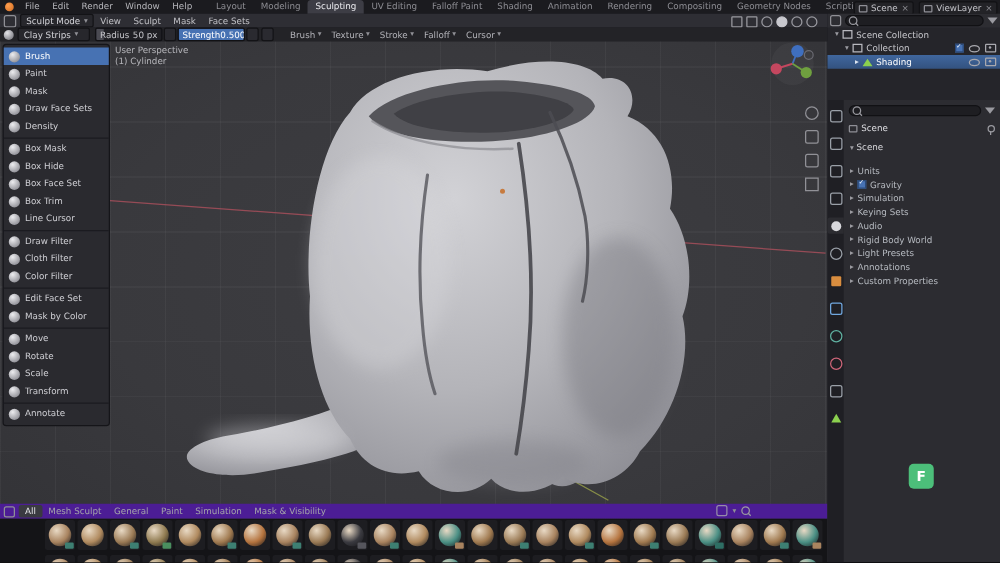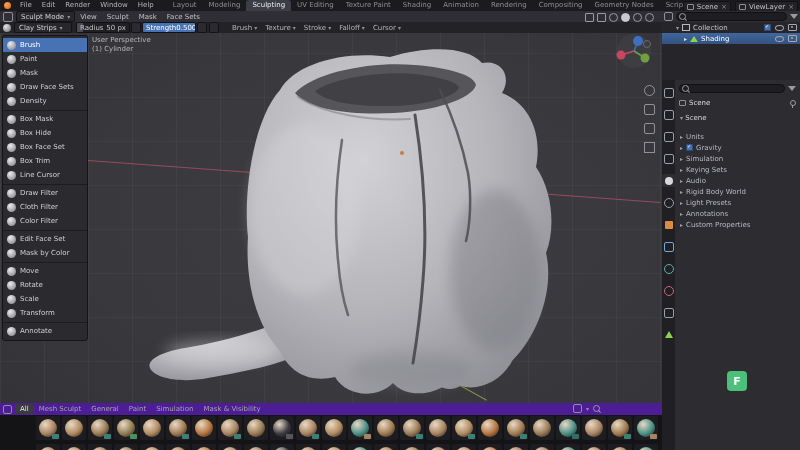--- a/index.html
+++ b/index.html
@@ -181,21 +181,21 @@
         <div class="menu-item">Edit</div>
         <div class="menu-item">Render</div>
         <div class="menu-item">Window</div>
         <div class="menu-item">Help</div>
       </div>
     <div id="workspaces">
         <div class="ws-tab">Layout</div>
         <div class="ws-tab">Modeling</div>
         <div class="ws-tab active">Sculpting</div>
         <div class="ws-tab">UV Editing</div>
-        <div class="ws-tab">Texture Paint</div>
+        <div class="ws-tab">Falloff Paint</div>
         <div class="ws-tab">Shading</div>
         <div class="ws-tab">Animation</div>
         <div class="ws-tab">Rendering</div>
         <div class="ws-tab">Compositing</div>
         <div class="ws-tab">Geometry Nodes</div>
         <div class="ws-tab">Scripting</div>
       </div>
     <div class="topbar-right">
       <div class="selbox">
         <div class="fb-ico"></div>
@@ -525,20 +525,25 @@
   </div>
 
   <div class="abs" id="outliner">
     <div id="outliner-header">
       <div class="editor-icon" style="width:7px;height:7px;margin:0;"></div>
       <div class="searchbox">
         <div class="i-search"></div>
       </div>
       <div class="i-funnel"></div>
     </div>
+    <div class="out-row" style="padding-left:6px;">
+      <span class="disclose">▾</span>
+      <div class="i-box"></div>
+      <span>Scene Collection</span>
+    </div>
     <div class="out-row" style="padding-left:14px;">
       <span class="disclose">▾</span>
       <div class="i-box"></div>
       <span>Collection</span>
       <div class="row-icons">
         <div class="i-chk"></div>
         <div class="i-eye"></div>
         <div class="i-cam"></div>
       </div>
     </div>

